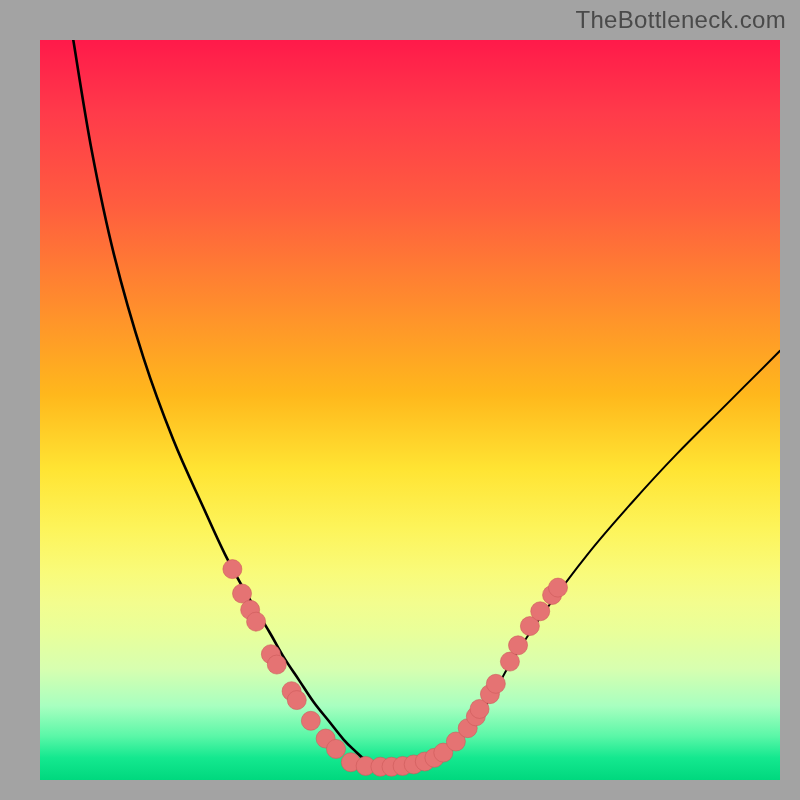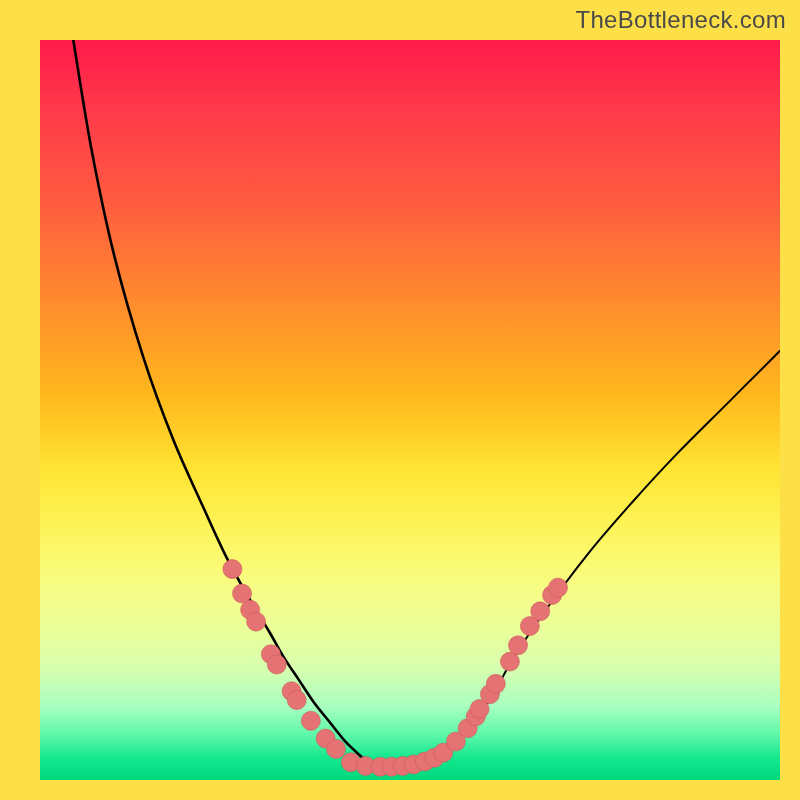--- a/index.html
+++ b/index.html
@@ -8,21 +8,21 @@
     width: 800px;
     height: 800px;
     background: #000;
     overflow: hidden;
     font-family: Arial, Helvetica, sans-serif;
   }
   .frame {
     position: absolute;
     left: 0; top: 0;
     width: 800px; height: 800px;
-    background: #fde047;
+    background: #a3a3a3;
   }
   .plot-area {
     position: absolute;
     left: 40px;
     top: 40px;
     width: 740px;
     height: 740px;
     
     background: linear-gradient(to bottom,
       #ff1a4a 0%,

